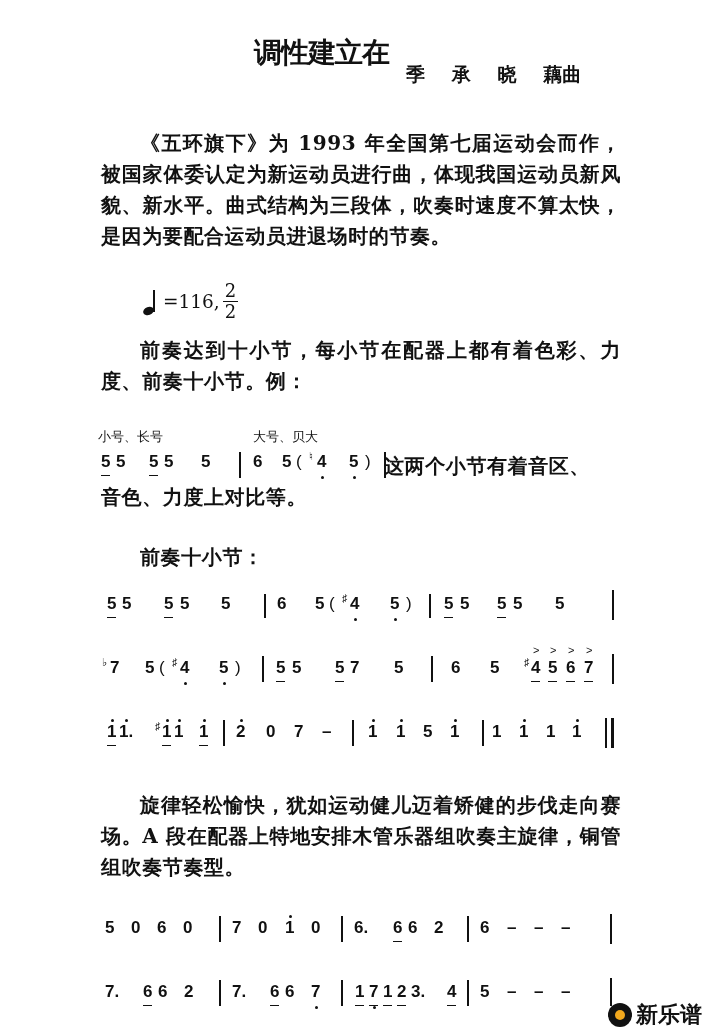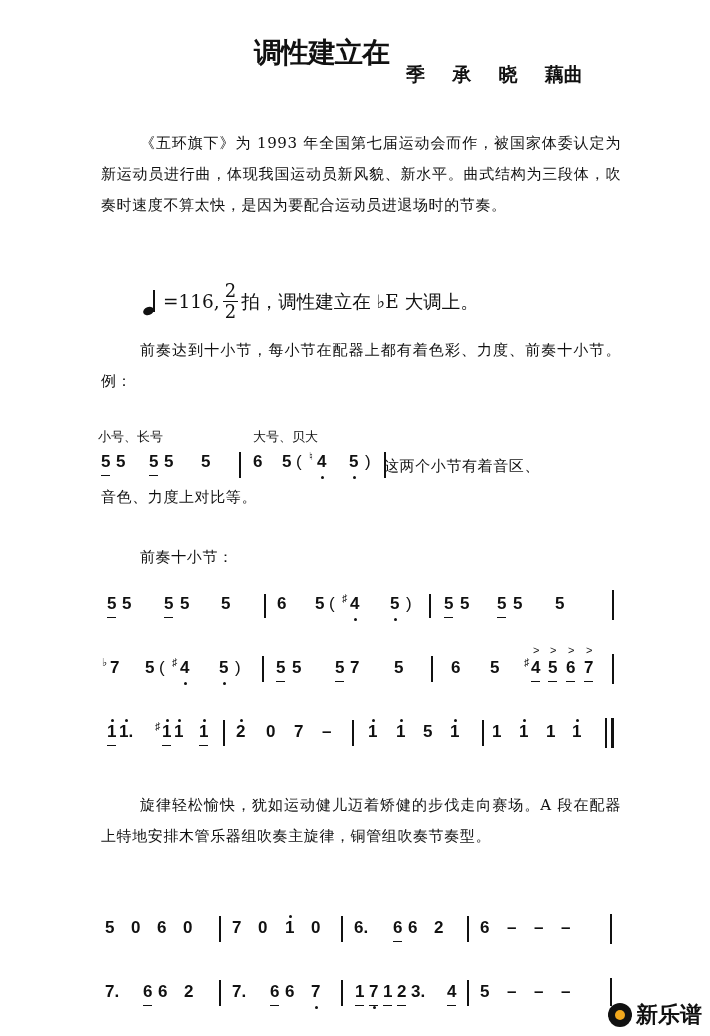--- a/index.html
+++ b/index.html
@@ -1,20 +1,20 @@
 <!DOCTYPE html>
 <html><head>
 <meta charset="utf-8">
 <style>
   html, body { margin: 0; padding: 0; background: #ffffff; }
   body { width: 710px; height: 1036px; position: relative; overflow: hidden; color: #111; font-family: "DejaVu Serif", serif; }
   .abs { position: absolute; }
   .title { left: 254px; top: 34px; font-family: "DejaVu Sans", sans-serif; font-weight: bold; font-size: 28px; letter-spacing: -1px; }
-  .composer { left: 406px; top: 62px; font-family: Liberation Sans, sans-serif; font-weight: bold; font-size: 19px; word-spacing: 22px; }
-  .para { left: 101px; width: 520px; font-size: 15px; line-height: 31px; letter-spacing: 0.6px; text-align: justify; }
+  .composer { left: 406px; top: 62px; font-family: Liberation Serif, serif; font-weight: bold; font-size: 19px; word-spacing: 22px; }
+  .para { left: 101px; width: 520px; font-size: 20px; line-height: 31px; letter-spacing: 0.6px; text-align: justify; font-weight: bold; }
   .indent { text-indent: 39px; }
   .tempo { left: 143px; top: 281px; font-size: 18.5px; display: flex; align-items: center; }
   .frac { display: inline-flex; flex-direction: column; align-items: center; margin: 0 3px; line-height: 20px; font-size: 18px; }
   .frac .top { border-bottom: 1px solid #111; padding: 0 2px; }
   .note-icon { display: inline-block; width: 18px; height: 26px; position: relative; margin-right: 2px; }
   .note-icon .head { position: absolute; left: 0; bottom: 0; width: 11px; height: 8px; background: #111; border-radius: 50%; transform: rotate(-20deg); }
   .note-icon .stem { position: absolute; left: 10px; bottom: 3px; width: 2px; height: 22px; background: #111; }
   .label { font-family: "DejaVu Sans", sans-serif; font-size: 13px; }
   .score { font-family: "Liberation Sans", sans-serif; font-weight: bold; font-size: 17px; }
   .n { position: absolute; text-align: center; }
@@ -39,21 +39,20 @@
 <div class="abs tempo">
   <span class="note-icon">
       <span class="head"></span>
       <span class="stem"></span>
     </span>
   <span>=116,</span>
   <span class="frac">
     <span class="top">2</span>
     <span>2</span>
   </span>
-  <span>拍，调性建立在 ♭E 大调上。</span>
 </div>
 
 <div class="abs para indent" style="top:335px;">前奏达到十小节，每小节在配器上都有着色彩、力度、前奏十小节。例：</div>
 
 <div class="abs label" style="left:98px; top:428px;">小号、长号</div>
 <div class="abs label" style="left:253px; top:428px;">大号、贝大</div>
 
 <div class="abs score" style="left:0; top:452px; width:710px; height:30px;">
   <span class="n u" style="left:101px;">5</span>
     <span class="n" style="left:116px;">5</span>

